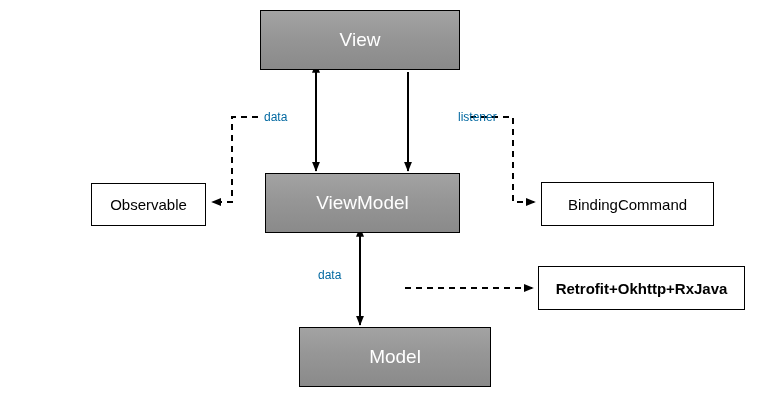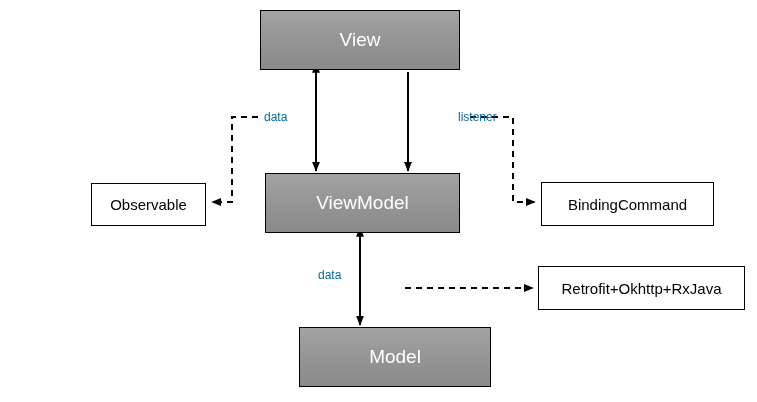--- a/index.html
+++ b/index.html
@@ -97,21 +97,21 @@
   </div>
 
   <div class="node node-plain" style="left:91px; top:183px; width:115px; height:43px;">
     <span>Observable</span>
   </div>
 
   <div class="node node-plain" style="left:541px; top:182px; width:173px; height:44px;">
     <span>BindingCommand</span>
   </div>
 
-  <div class="node node-plain" style="left:538px; top:266px; width:207px; height:44px;">
+  <div class="node node-plain" style="left:538px; top:266px; width:207px; height:44px;font-weight:bold;">
     <span>Retrofit+Okhttp+RxJava</span>
   </div>
 
   <div class="edge-label" style="left:264px; top:110px;">data</div>
 
   <div class="edge-label" style="left:416px; top:110px;margin-left:42px;">listener</div>
 
   <div class="edge-label" style="left:318px; top:268px;">data</div>
 
 </div>

